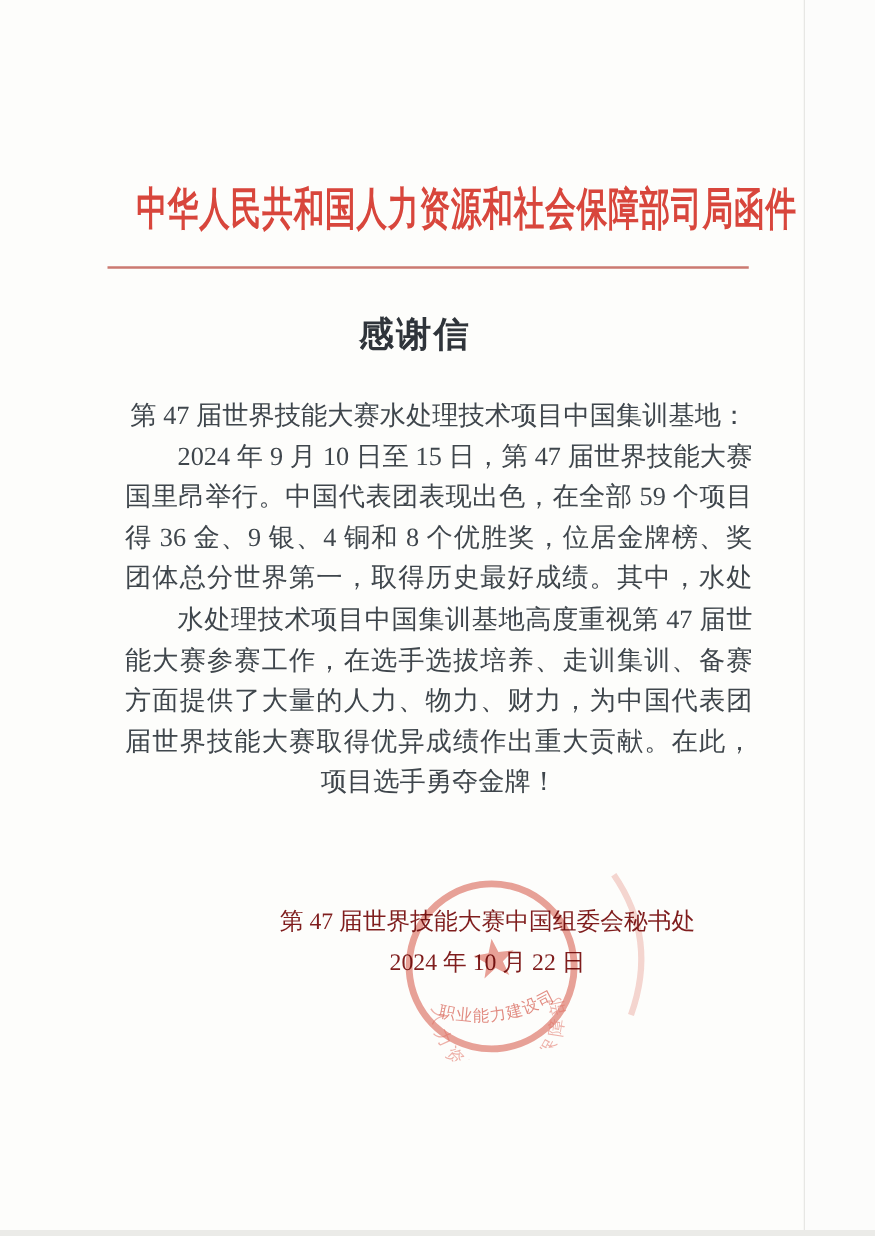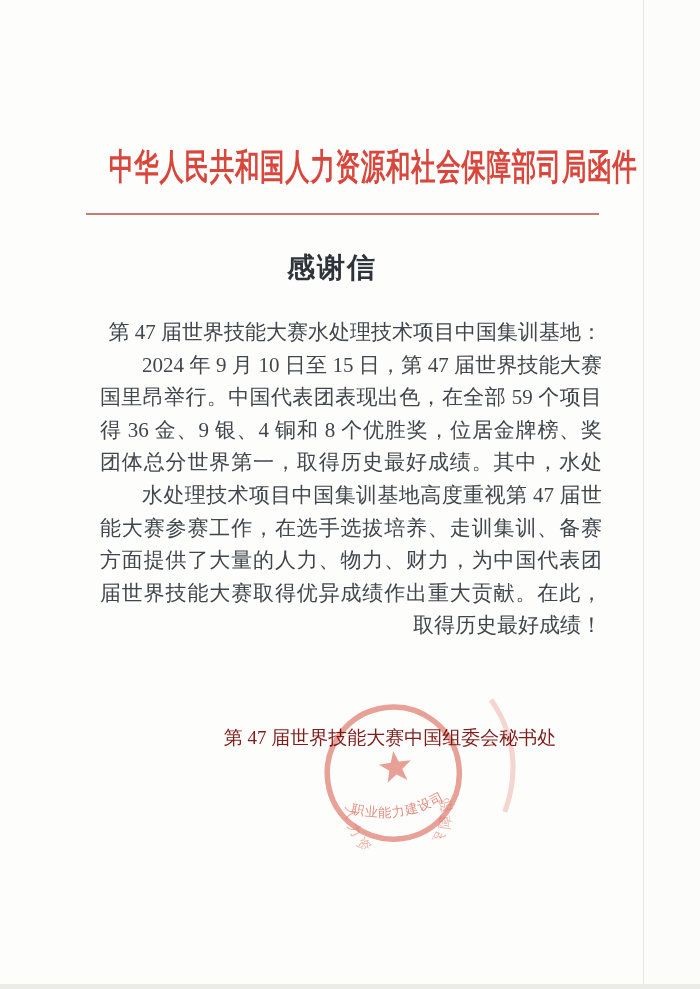--- a/index.html
+++ b/index.html
@@ -27,21 +27,21 @@
     text-align: center; font-size: 28px; font-weight: bold;
     color: #2f343a; letter-spacing: 2px; margin-left: 14px;
   }
 
   .body-block {
     position: absolute; left: 100px; top: 316px; width: 502px;
     font-size: 21px; color: #3f464c;
   }
   .body-line {
     line-height: 32.6px; height: 32.6px;
-    text-align: right; overflow: hidden; white-space: nowrap;
+    text-align: center; overflow: hidden; white-space: nowrap;
   }
   .body-line.just {
     white-space: normal;
     text-align: justify; text-align-last: justify;
   }
   .body-line.indent { padding-left: 42px; }
 
   .signature {
     position: absolute; left: 175px; top: 721px; width: 430px;
     text-align: center; font-size: 19px; color: #7f1d1d;
@@ -101,25 +101,26 @@
 
 
       <div class="body-line indent just">水处理技术项目中国集训基地高度重视第 47 届世界技</div>
 
       <div class="body-line just">能大赛参赛工作，在选手选拔培养、走训集训、备赛参赛等</div>
 
       <div class="body-line just">方面提供了大量的人力、物力、财力，为中国代表团在第 47</div>
 
       <div class="body-line just">届世界技能大赛取得优异成绩作出重大贡献。在此，谨向贵</div>
 
-      <div class="body-line">取得历史最好成绩！</div>
+      <div class="body-line">项目选手勇夺金牌！</div>
     </div>
 
   <div class="signature">
     <div class="sig-line">第 47 届世界技能大赛中国组委会秘书处</div>
+    <div class="sig-line">2024 年 10 月 22 日</div>
   </div>
 
   <svg class="seal" viewBox="0 0 205 142">
     <defs>
       <path id="sealArcTop" d="M 25,91 A 52,52 0 1 0 121,91" fill="none"></path>
       <path id="sealArcBottom" d="M 30,106 Q 73,122 116,106" fill="none"></path>
     </defs>
     <circle class="ring" cx="73" cy="71" r="66"></circle>
     <polygon class="star" points="76,49 80,60.3 92.2,60.7 82.5,68.1 86,79.8 76,72.8 66,79.8 69.5,68.1 59.8,60.7 72,60.3"></polygon>
     <text class="arcTxt">

